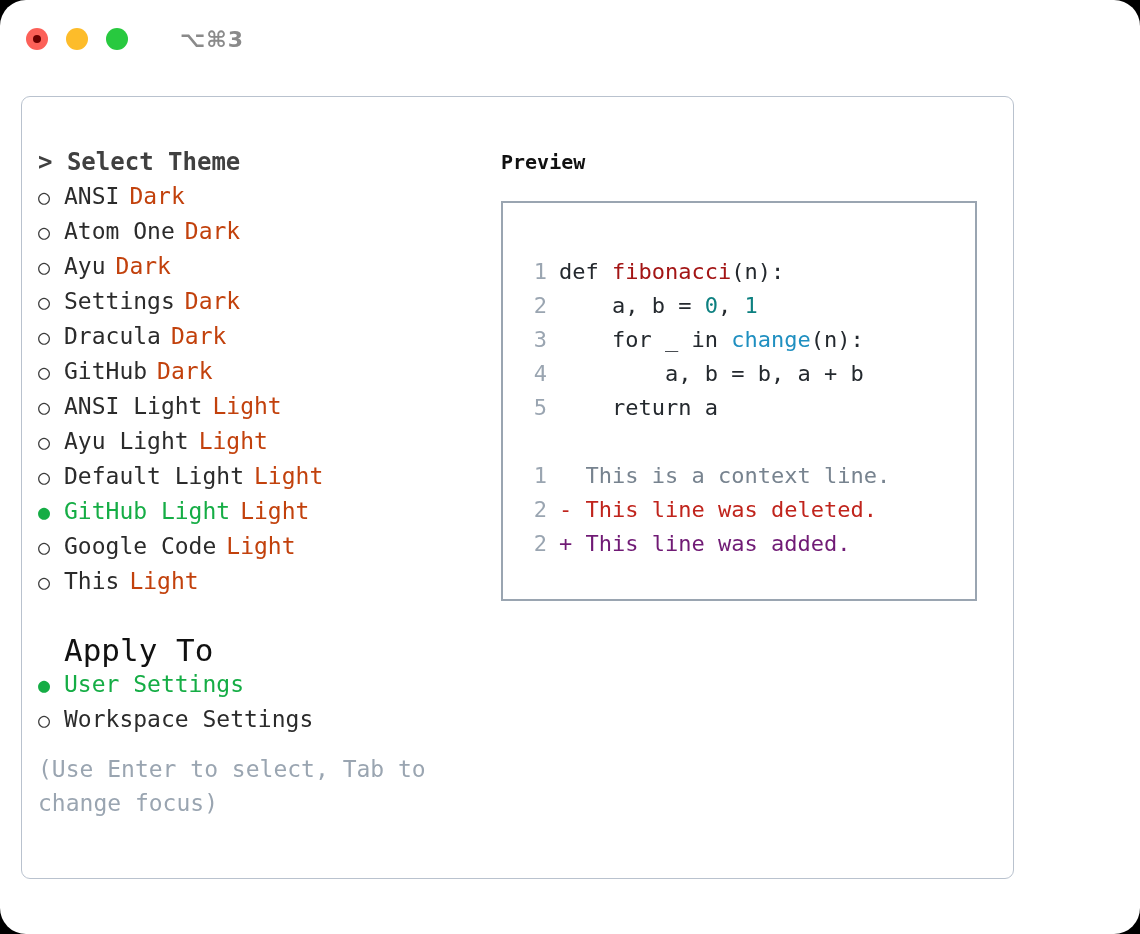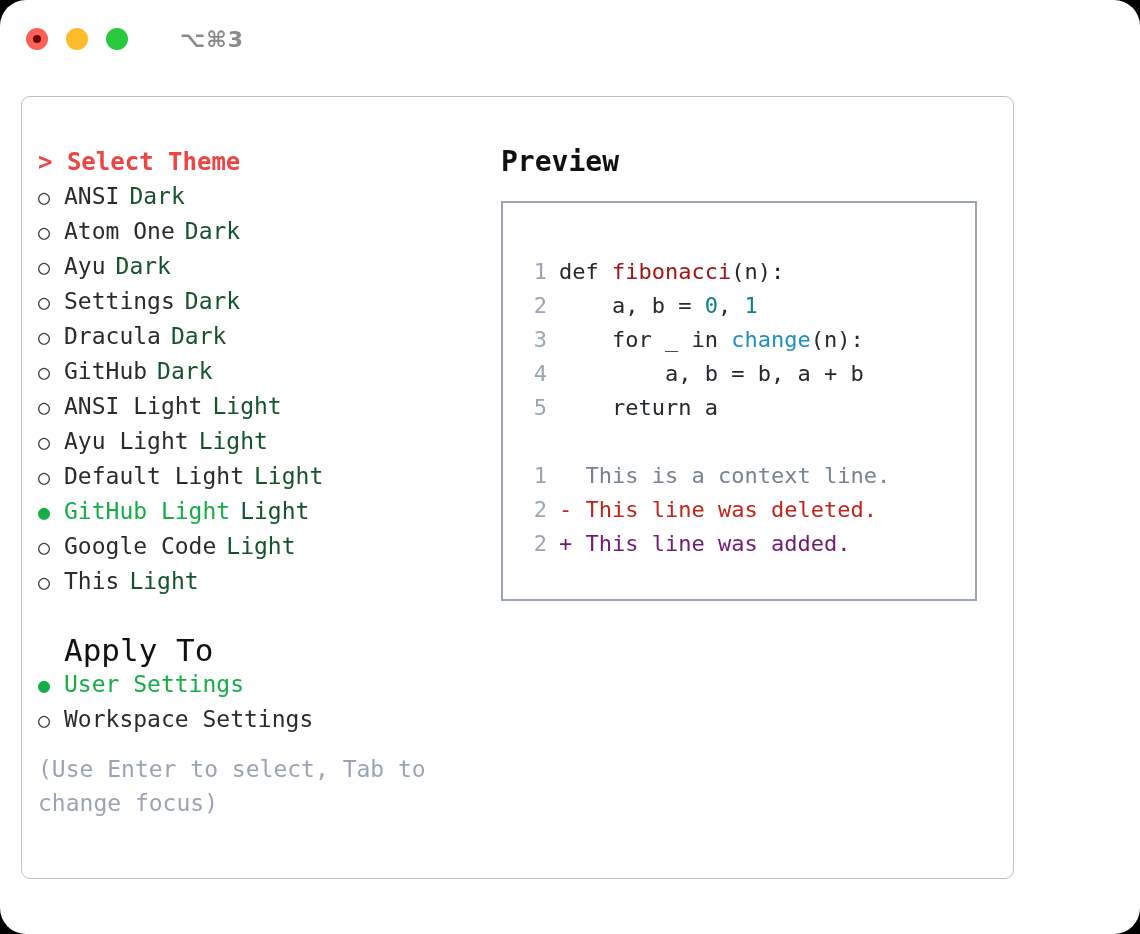--- a/index.html
+++ b/index.html
@@ -86,21 +86,21 @@
   
   .left-col {
     position: absolute;
     left: 16px;
     top: 48px;
     width: 460px;
   }
   .section-header {
     font-size: 24px;
     font-weight: bold;
-    color: #ef4444;
+    color: #404040;
     line-height: 34px;
     white-space: pre;
   }
   .opt-list { margin-top: 0; }
   .opt {
     display: flex;
     align-items: baseline;
     line-height: 34px;
     font-size: 23px;
     white-space: pre;
@@ -110,21 +110,21 @@
     width: 26px;
     flex: 0 0 26px;
     font-size: 20px;
     color: #3b3b3b;
     line-height: 34px;
   }
   .opt.selected .bullet { color: #15ad45; }
   .opt.selected .opt-label { color: #15ad45; }
   .opt-label { color: #2b2b2b; }
   .opt-tag {
-    color: #14532d;
+    color: #c2410c;
     margin-left: 10px;
   }
   .group-title {
     font-size: 31px;
     color: #111111;
     line-height: 34px;
     padding-left: 26px;
     white-space: pre;
     margin-top: 34px;
   }
@@ -138,21 +138,21 @@
   }
 
   
   .right-col {
     position: absolute;
     left: 479px;
     top: 48px;
     width: 490px;
   }
   .preview-title {
-    font-size: 28px;
+    font-size: 20px;
     font-weight: bold;
     color: #111111;
     line-height: 34px;
   }
   .preview-box {
     margin-top: 22px;
     width: 476px;
     height: 400px;
     border: 2px solid #9aa5b1;
     box-sizing: border-box;

